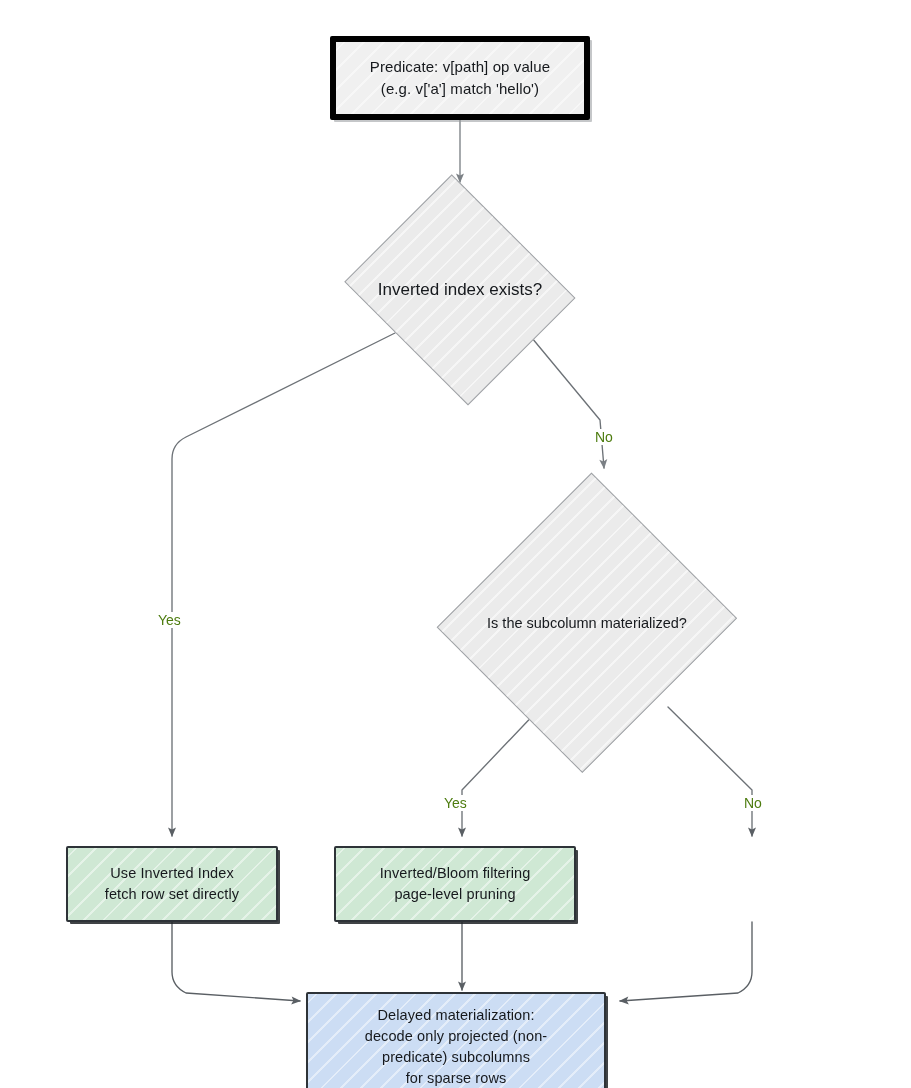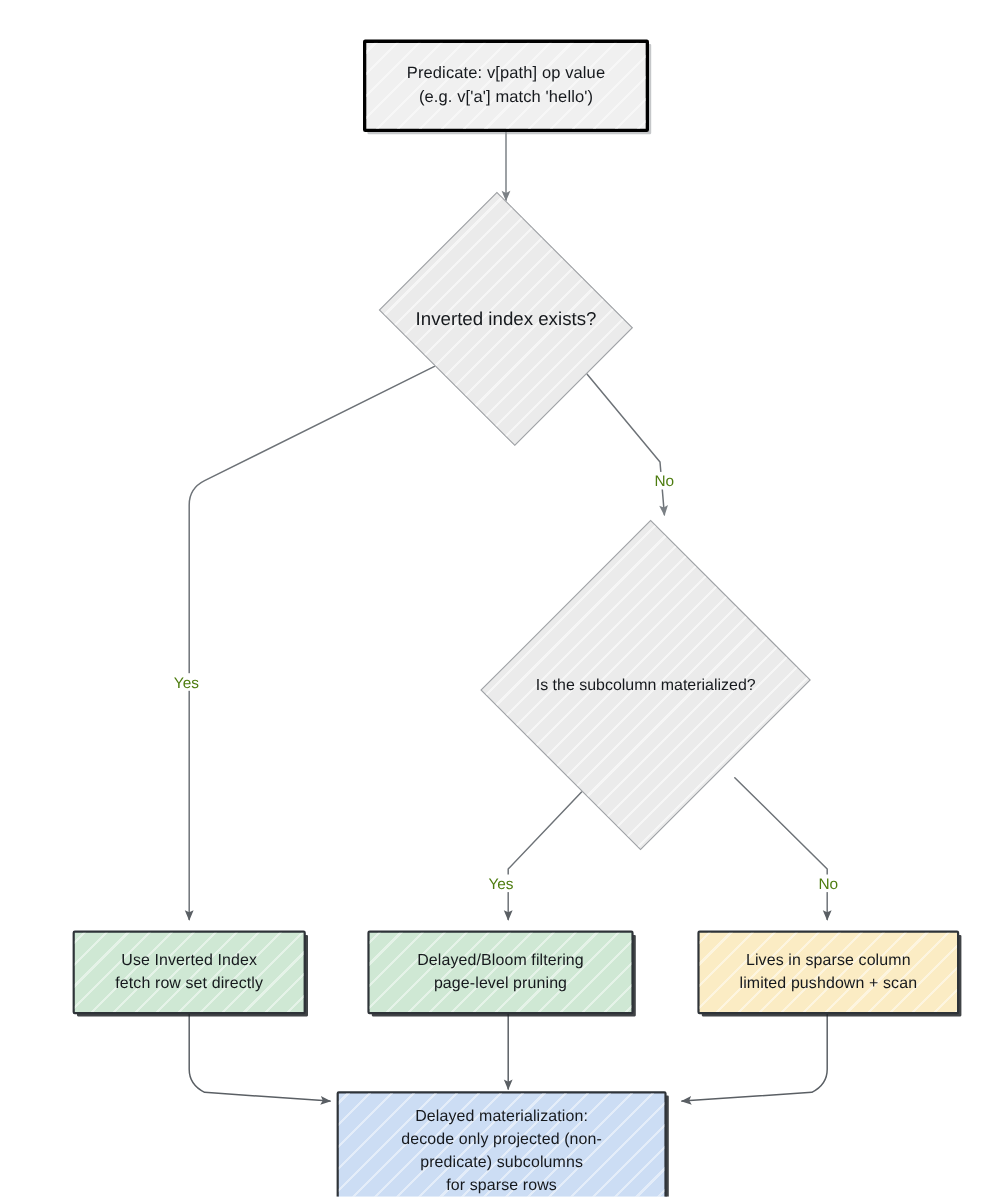--- a/index.html
+++ b/index.html
@@ -46,21 +46,21 @@
     letter-spacing: 0.1px;
   }
 
   
   .rect {
     border: 2px solid #2e3338;
     border-radius: 2px;
     box-shadow: 3px 3px 0 -1px rgba(30,34,38,0.85);
   }
   .rect.soft {
-    border: 3px solid #000000;
+    border: 6px solid #000000;
     box-shadow: 3px 3px 0 -1px rgba(150,153,157,0.55);
   }
   
   .hatch::before {
     content: "";
     position: absolute;
     left: 0; top: 0; right: 0; bottom: 0;
     z-index: 1;
     pointer-events: none;
     background-image: repeating-linear-gradient(
@@ -178,28 +178,24 @@
     <div class="dshape"></div>
     <div class="node-label" style="font-size:14.5px;">Is the subcolumn materialized?</div>
   </div>
 
   <div class="node rect hatch" style="left:66px; top:846px; width:212px; height:76px; background:#cfe8d4;">
     <div class="node-label" style="font-size:14.5px;">Use Inverted Index
 fetch row set directly</div>
   </div>
 
   <div class="node rect hatch" style="left:334px; top:846px; width:242px; height:76px; background:#cfe8d4;">
-    <div class="node-label" style="font-size:14.5px;">Delayed/Bloom filtering
+    <div class="node-label" style="font-size:14.5px;">Inverted/Bloom filtering
 page-level pruning</div>
   </div>
 
-  <div class="node rect hatch" style="left:634px; top:846px; width:238px; height:76px; background:#fbecc4;">
-    <div class="node-label" style="font-size:14.5px;">Lives in sparse column
-limited pushdown + scan</div>
-  </div>
 
   <div class="node rect hatch" style="left:306px; top:992px; width:300px; height:130px; background:#ccddf4; align-items:flex-start; padding-top:11px;">
     <div class="node-label" style="font-size:14.5px;">Delayed materialization:
 decode only projected (non-
 predicate) subcolumns
 for sparse rows</div>
   </div>
 
   <div class="edge-label" style="left:155px; top:612px;">Yes</div>
 

